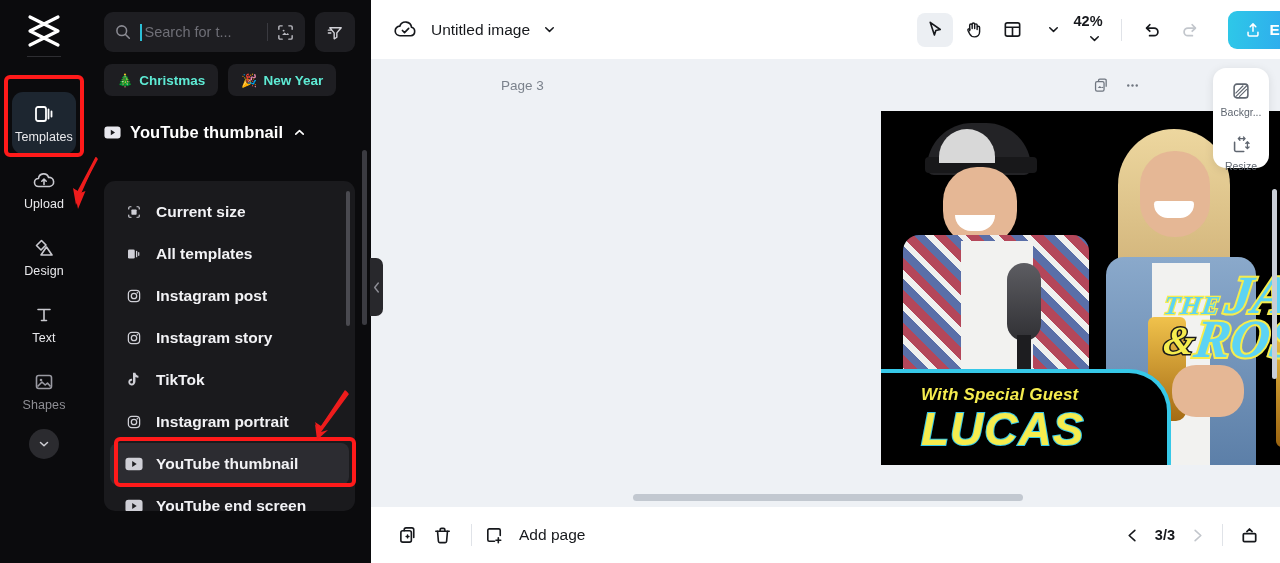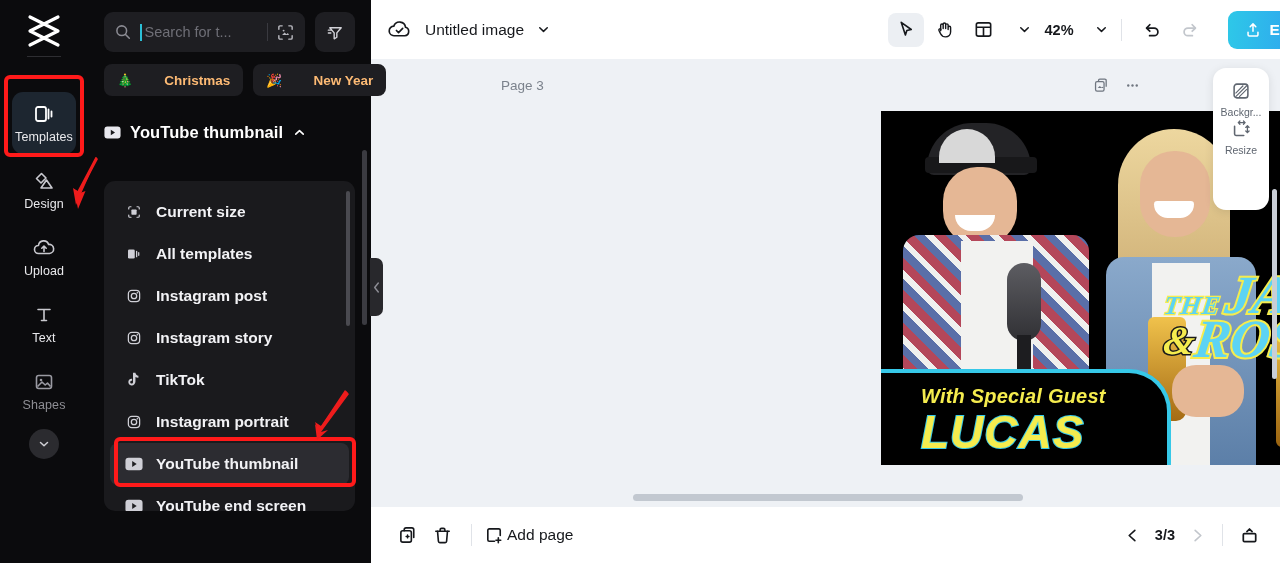--- a/index.html
+++ b/index.html
@@ -50,21 +50,21 @@
   .vdiv { width:1px; height:18px; background:#3a3a40; }
   .filter-btn {
     width:40px; height:40px; background:#1e1e22; border-radius:9px;
     display:flex; align-items:center; justify-content:center; cursor:pointer;
   }
   .chips { display:flex; gap:10px; margin-top:12px; }
   .chip {
     height:32px; background:#1e1e22; border-radius:8px; display:flex;
     align-items:center; gap:6px; padding:0 13px; cursor:pointer;
   }
-  .chip-label { font-size:13.5px; color:#fdba74; font-weight:600; white-space:nowrap;margin-left:25px; }
+  .chip-label { font-size:13.5px; color:#5eead4; font-weight:600; white-space:nowrap; }
   .chip-emoji { font-size:13px; }
 
   .cat-header {
     display:flex; align-items:center; gap:9px; margin-top:27px; cursor:pointer;
   }
   .cat-title { font-size:16.5px; font-weight:bold; color:#ffffff; letter-spacing:.1px; }
 
   
   .thumb-grid {
     position:absolute; left:16px; top:190px; width:251px;
@@ -95,31 +95,31 @@
   .collapse-handle {
     position:absolute; right:-12px; top:258px; width:13px; height:58px;
     background:#28282c; border-radius:0 7px 7px 0;
     display:flex; align-items:center; justify-content:center; cursor:pointer; z-index:6;
   }
 
   
   .main { flex:1; height:563px; display:flex; flex-direction:column; background:#eef1f5; position:relative; }
   .topbar {
     height:59px; background:#ffffff; display:flex; align-items:center;
-    padding:0 0 0 16px; flex:0 0 59px; position:relative; z-index:3;
+    padding:0 0 0 22px; flex:0 0 59px; position:relative; z-index:3;
   }
   .doc-title { font-size:15.5px; color:#16181c; margin-left:13px; }
   .title-chev { margin-left:12px; cursor:pointer; display:flex; }
   .tools { display:flex; align-items:center; gap:3px; margin-left:auto; }
   .tool-btn {
     width:36px; height:34px; border-radius:8px; display:flex;
     align-items:center; justify-content:center; cursor:pointer;
   }
   .tool-btn.active { background:#eceff3; }
-  .zoom-group { display:flex; align-items:center; gap:2px; margin-left:4px; }
+  .zoom-group { display:flex; align-items:center; gap:2px; margin-left:4px;flex-direction:column; }
   .zoom-val { font-size:14.5px; color:#16181c; font-weight:bold; padding:0 6px; }
   .tb-div { width:1px; height:22px; background:#e0e3e8; margin:0 9px; }
   .export-btn {
     height:38px; border-radius:9px; display:flex; align-items:center; gap:8px;
     padding:0 16px; margin-left:16px; margin-right:-34px;
     background:linear-gradient(95deg,#2ec8e8 0%,#2f9ef0 100%);
     color:#fff; font-size:15.5px; font-weight:bold; cursor:pointer; white-space:nowrap;
   }
 
   .canvas-wrap { flex:1; position:relative; overflow:hidden; }
@@ -176,53 +176,53 @@
   }
   .row-jack { display:flex; align-items:flex-end; white-space:nowrap; }
   .row-rose { display:flex; align-items:flex-end; white-space:nowrap; margin-top:-6px; }
 
   .guest-box {
     position:absolute; left:0px; top:258px; width:290px; height:96px;
     background:#000; border-right:4px solid #36c8e8; border-top:4px solid #36c8e8;
     border-radius:0 42px 0 0; padding:12px 0 0 40px;
   }
   .g-small {
-    font-size:20px; font-weight:bold; color:#f5ec4e; font-style:italic;
+    font-size:17px; font-weight:bold; color:#f5ec4e; font-style:italic;
     letter-spacing:.2px; white-space:nowrap;
   }
   .g-big {
     font-size:46px; font-weight:bold; color:#f5ec4e; font-style:italic;
     line-height:1; letter-spacing:1px; margin-top:1px;
     -webkit-text-stroke:2px #36c8e8; paint-order:stroke fill;
   }
 
   .side-panel {
-    position:absolute; right:11px; top:9px; width:56px; height:142px;
+    position:absolute; right:11px; top:9px; width:56px; height:100px;
     background:#fff; border-radius:13px; box-shadow:0 2px 10px rgba(0,0,0,.10);
-    display:flex; flex-direction:column; align-items:center; padding-top:12px; gap:0;
+    display:flex; flex-direction:column; align-items:center; padding-top:12px; gap:16px;
   }
   .sp-item { display:flex; flex-direction:column; align-items:center; gap:4px; cursor:pointer; }
   .sp-label { font-size:10.5px; color:#5f6670; max-width:52px; text-align:center; }
   .canvas-vscroll {
     position:absolute; right:3px; top:130px; width:5px; height:190px;
     background:#c9ced6; border-radius:3px;
   }
   .canvas-hscroll {
     position:absolute; left:262px; bottom:6px; width:390px; height:7px;
     background:#c2c8d0; border-radius:4px;
   }
 
   
   .bottombar {
     height:56px; flex:0 0 56px; background:#fff; display:flex; align-items:center;
     padding:0 20px; gap:0; position:relative; z-index:3;
   }
   .bb-btn { width:34px; height:34px; display:flex; align-items:center; justify-content:center; cursor:pointer; }
   .bb-div { width:1px; height:22px; background:#e0e3e8; margin:0 12px; }
-  .add-page { display:flex; align-items:center; gap:2px; cursor:pointer; }
+  .add-page { display:flex; align-items:center; gap:14px; cursor:pointer; }
   .add-label { font-size:15.5px; color:#16181c; }
   .pager { margin-left:auto; display:flex; align-items:center; gap:14px; }
   .pager-val { font-size:14.5px; color:#16181c; font-weight:bold; }
 
   
   .ann-box {
     position:absolute; border:4px solid #ff1a1a; border-radius:6px;
     pointer-events:none; z-index:20;
   }
   .ann-arrow { position:absolute; pointer-events:none; z-index:20; }
@@ -243,32 +243,32 @@
     <div class="rail-item active">
       <svg class="rail-icon" viewBox="0 0 24 24" fill="none">
         <rect x="4" y="5" width="10" height="14" rx="2" stroke="#fff" stroke-width="1.8"></rect>
         <path d="M16.5 7.5v9M19.5 9.5v5" stroke="#fff" stroke-width="1.8" stroke-linecap="round"></path>
       </svg>
       <span class="ri-label">Templates</span>
     </div>
 
     <div class="rail-item">
       <svg class="rail-icon" viewBox="0 0 24 24" fill="none">
+        <path d="M6.5 17.5a4 4 0 010-8 5.2 5.2 0 0110.1-1.1A3.8 3.8 0 0117.5 17.5Z" stroke="#c9c9cf" stroke-width="1.6" stroke-linejoin="round"></path>
+        <path d="M12 15.5v-5M9.8 12.2 12 10l2.2 2.2" stroke="#c9c9cf" stroke-width="1.6" stroke-linecap="round" stroke-linejoin="round"></path>
+      </svg>
+      <span class="ri-label">Upload</span>
+    </div>
+
+    <div class="rail-item">
+      <svg class="rail-icon" viewBox="0 0 24 24" fill="none">
         <path d="M4.5 9.5 L9.5 4.5 L14 9 L9 14 Z" stroke="#c9c9cf" stroke-width="1.6" stroke-linejoin="round"></path>
         <path d="M14.5 11 L20 19 H9 Z" stroke="#c9c9cf" stroke-width="1.6" stroke-linejoin="round"></path>
       </svg>
       <span class="ri-label">Design</span>
-    </div>
-
-    <div class="rail-item">
-      <svg class="rail-icon" viewBox="0 0 24 24" fill="none">
-        <path d="M6.5 17.5a4 4 0 010-8 5.2 5.2 0 0110.1-1.1A3.8 3.8 0 0117.5 17.5Z" stroke="#c9c9cf" stroke-width="1.6" stroke-linejoin="round"></path>
-        <path d="M12 15.5v-5M9.8 12.2 12 10l2.2 2.2" stroke="#c9c9cf" stroke-width="1.6" stroke-linecap="round" stroke-linejoin="round"></path>
-      </svg>
-      <span class="ri-label">Upload</span>
     </div>
 
     <div class="rail-item">
       <svg class="rail-icon" viewBox="0 0 24 24" fill="none">
         <path d="M6 6.5h12M12 6.5v11M9.5 17.5h5" stroke="#c9c9cf" stroke-width="1.6" stroke-linecap="round"></path>
       </svg>
       <span class="ri-label">Text</span>
     </div>
 
 

